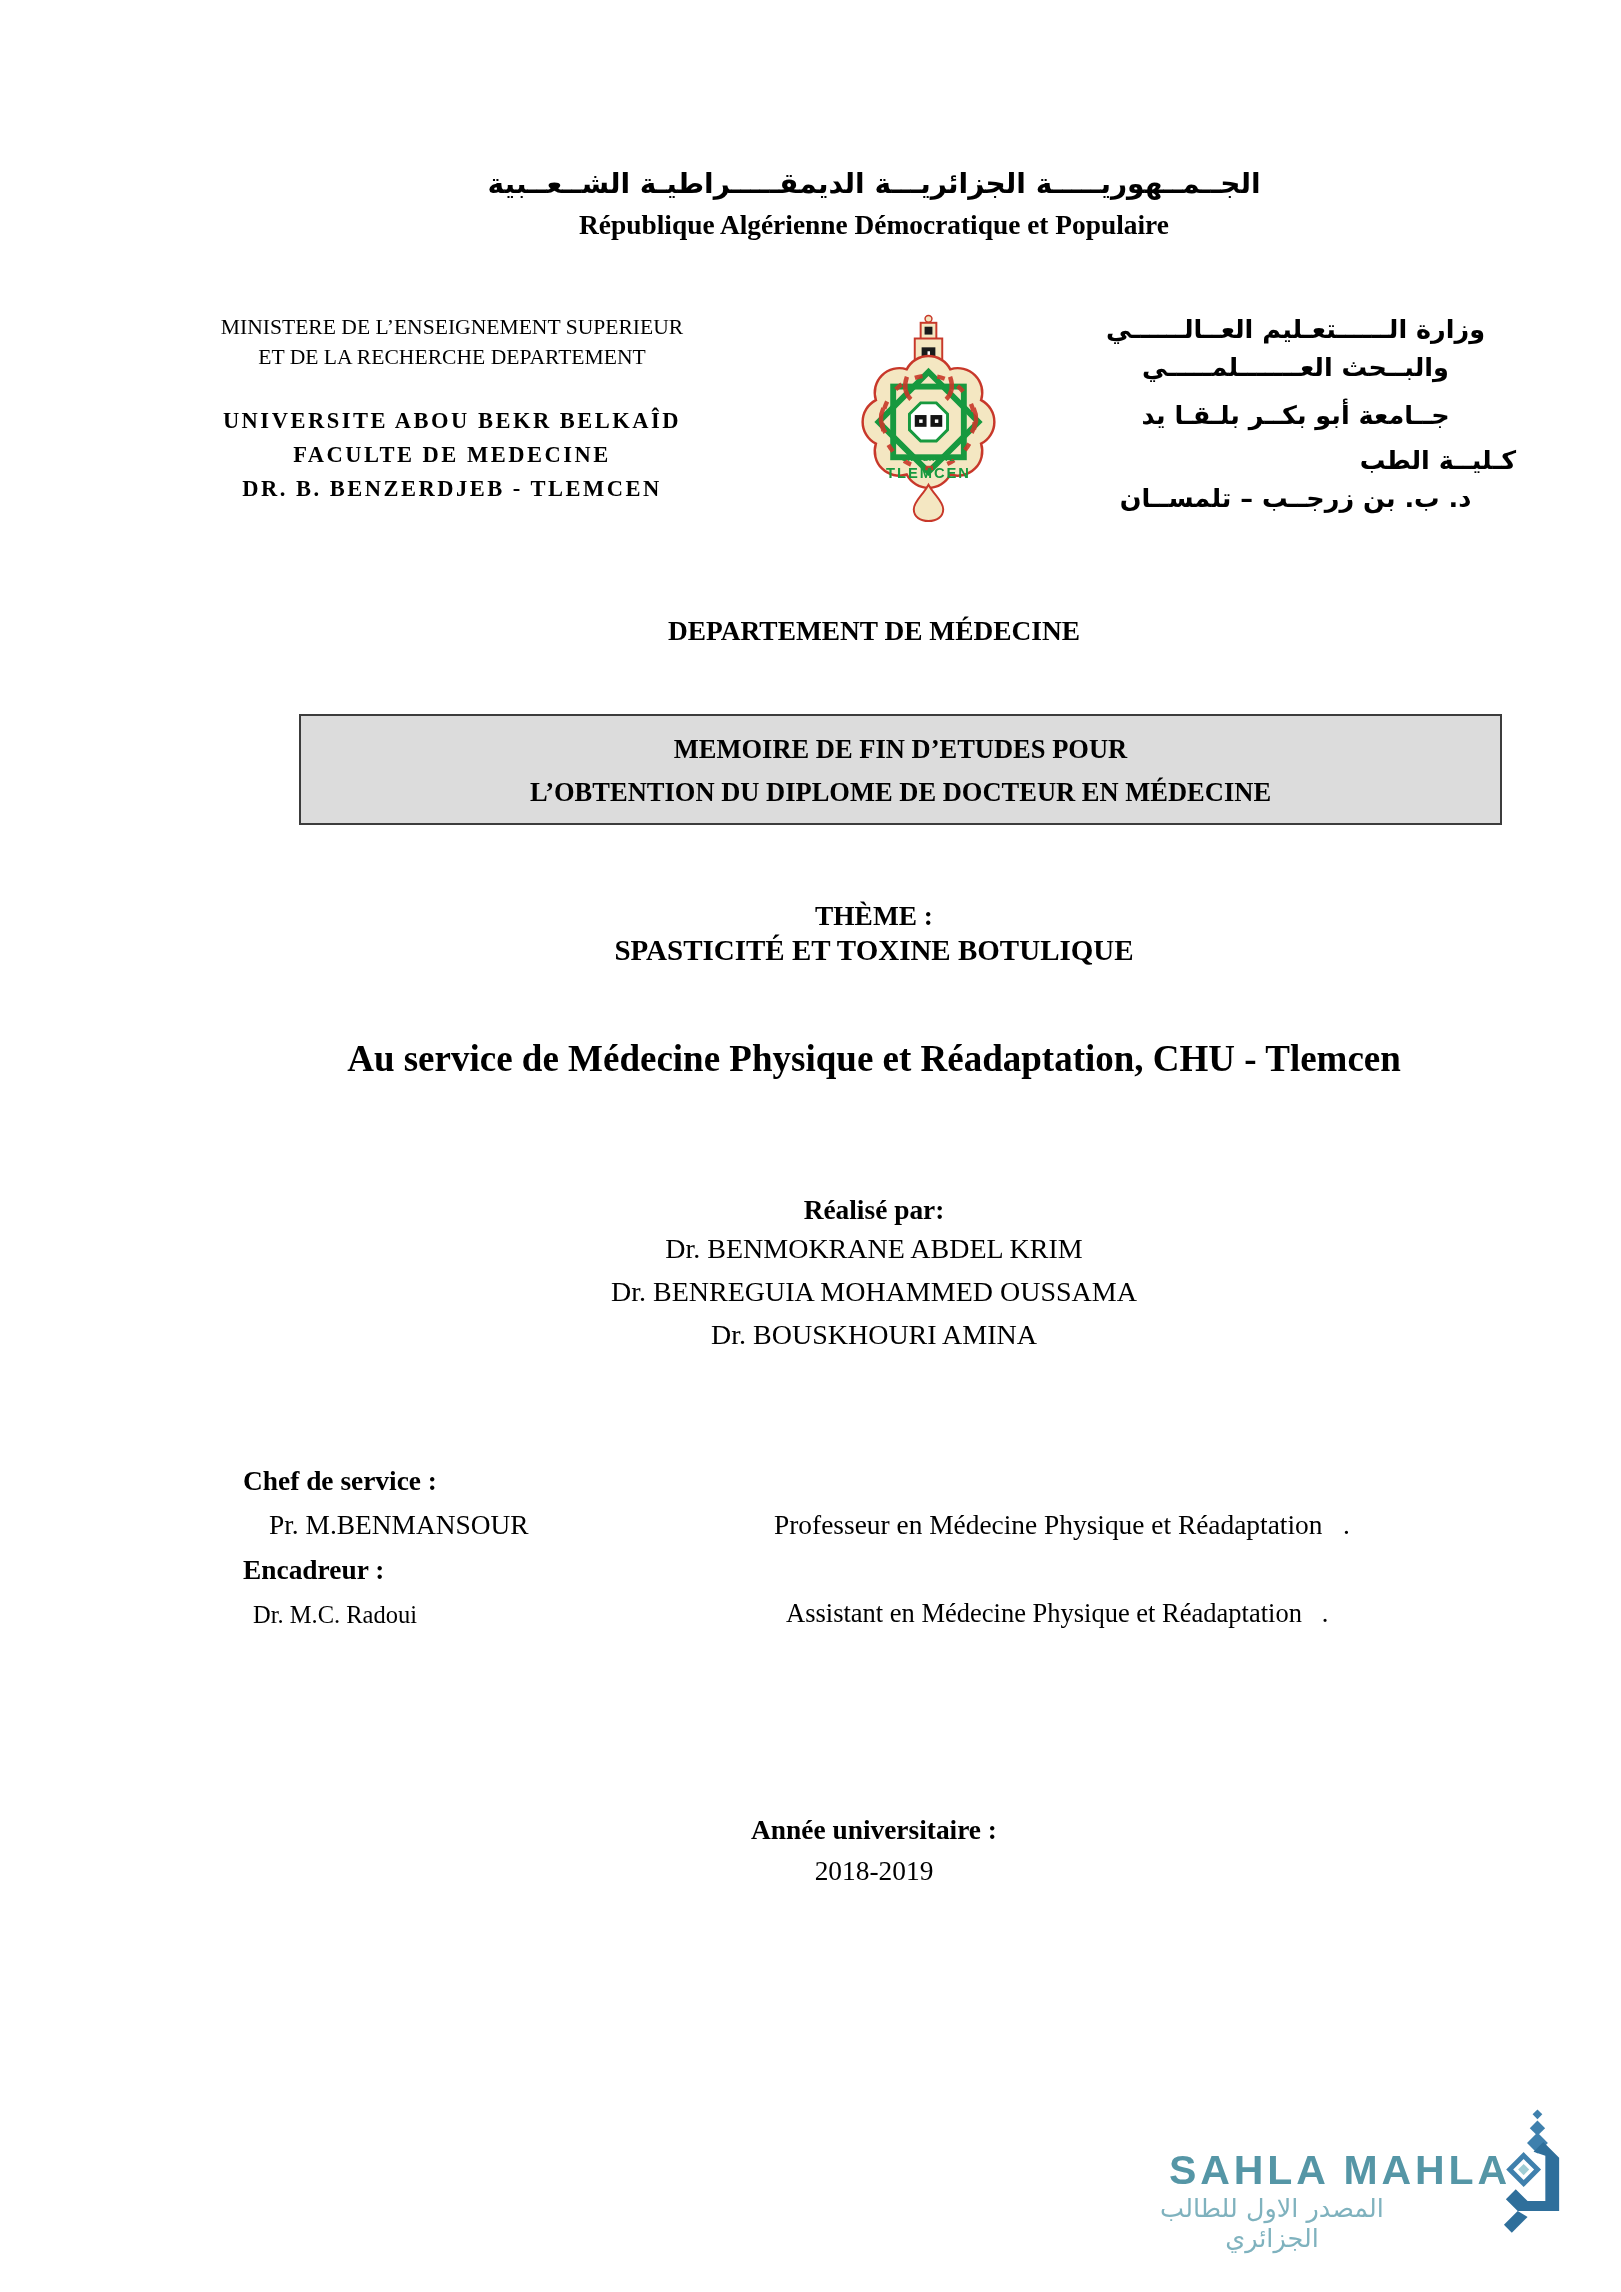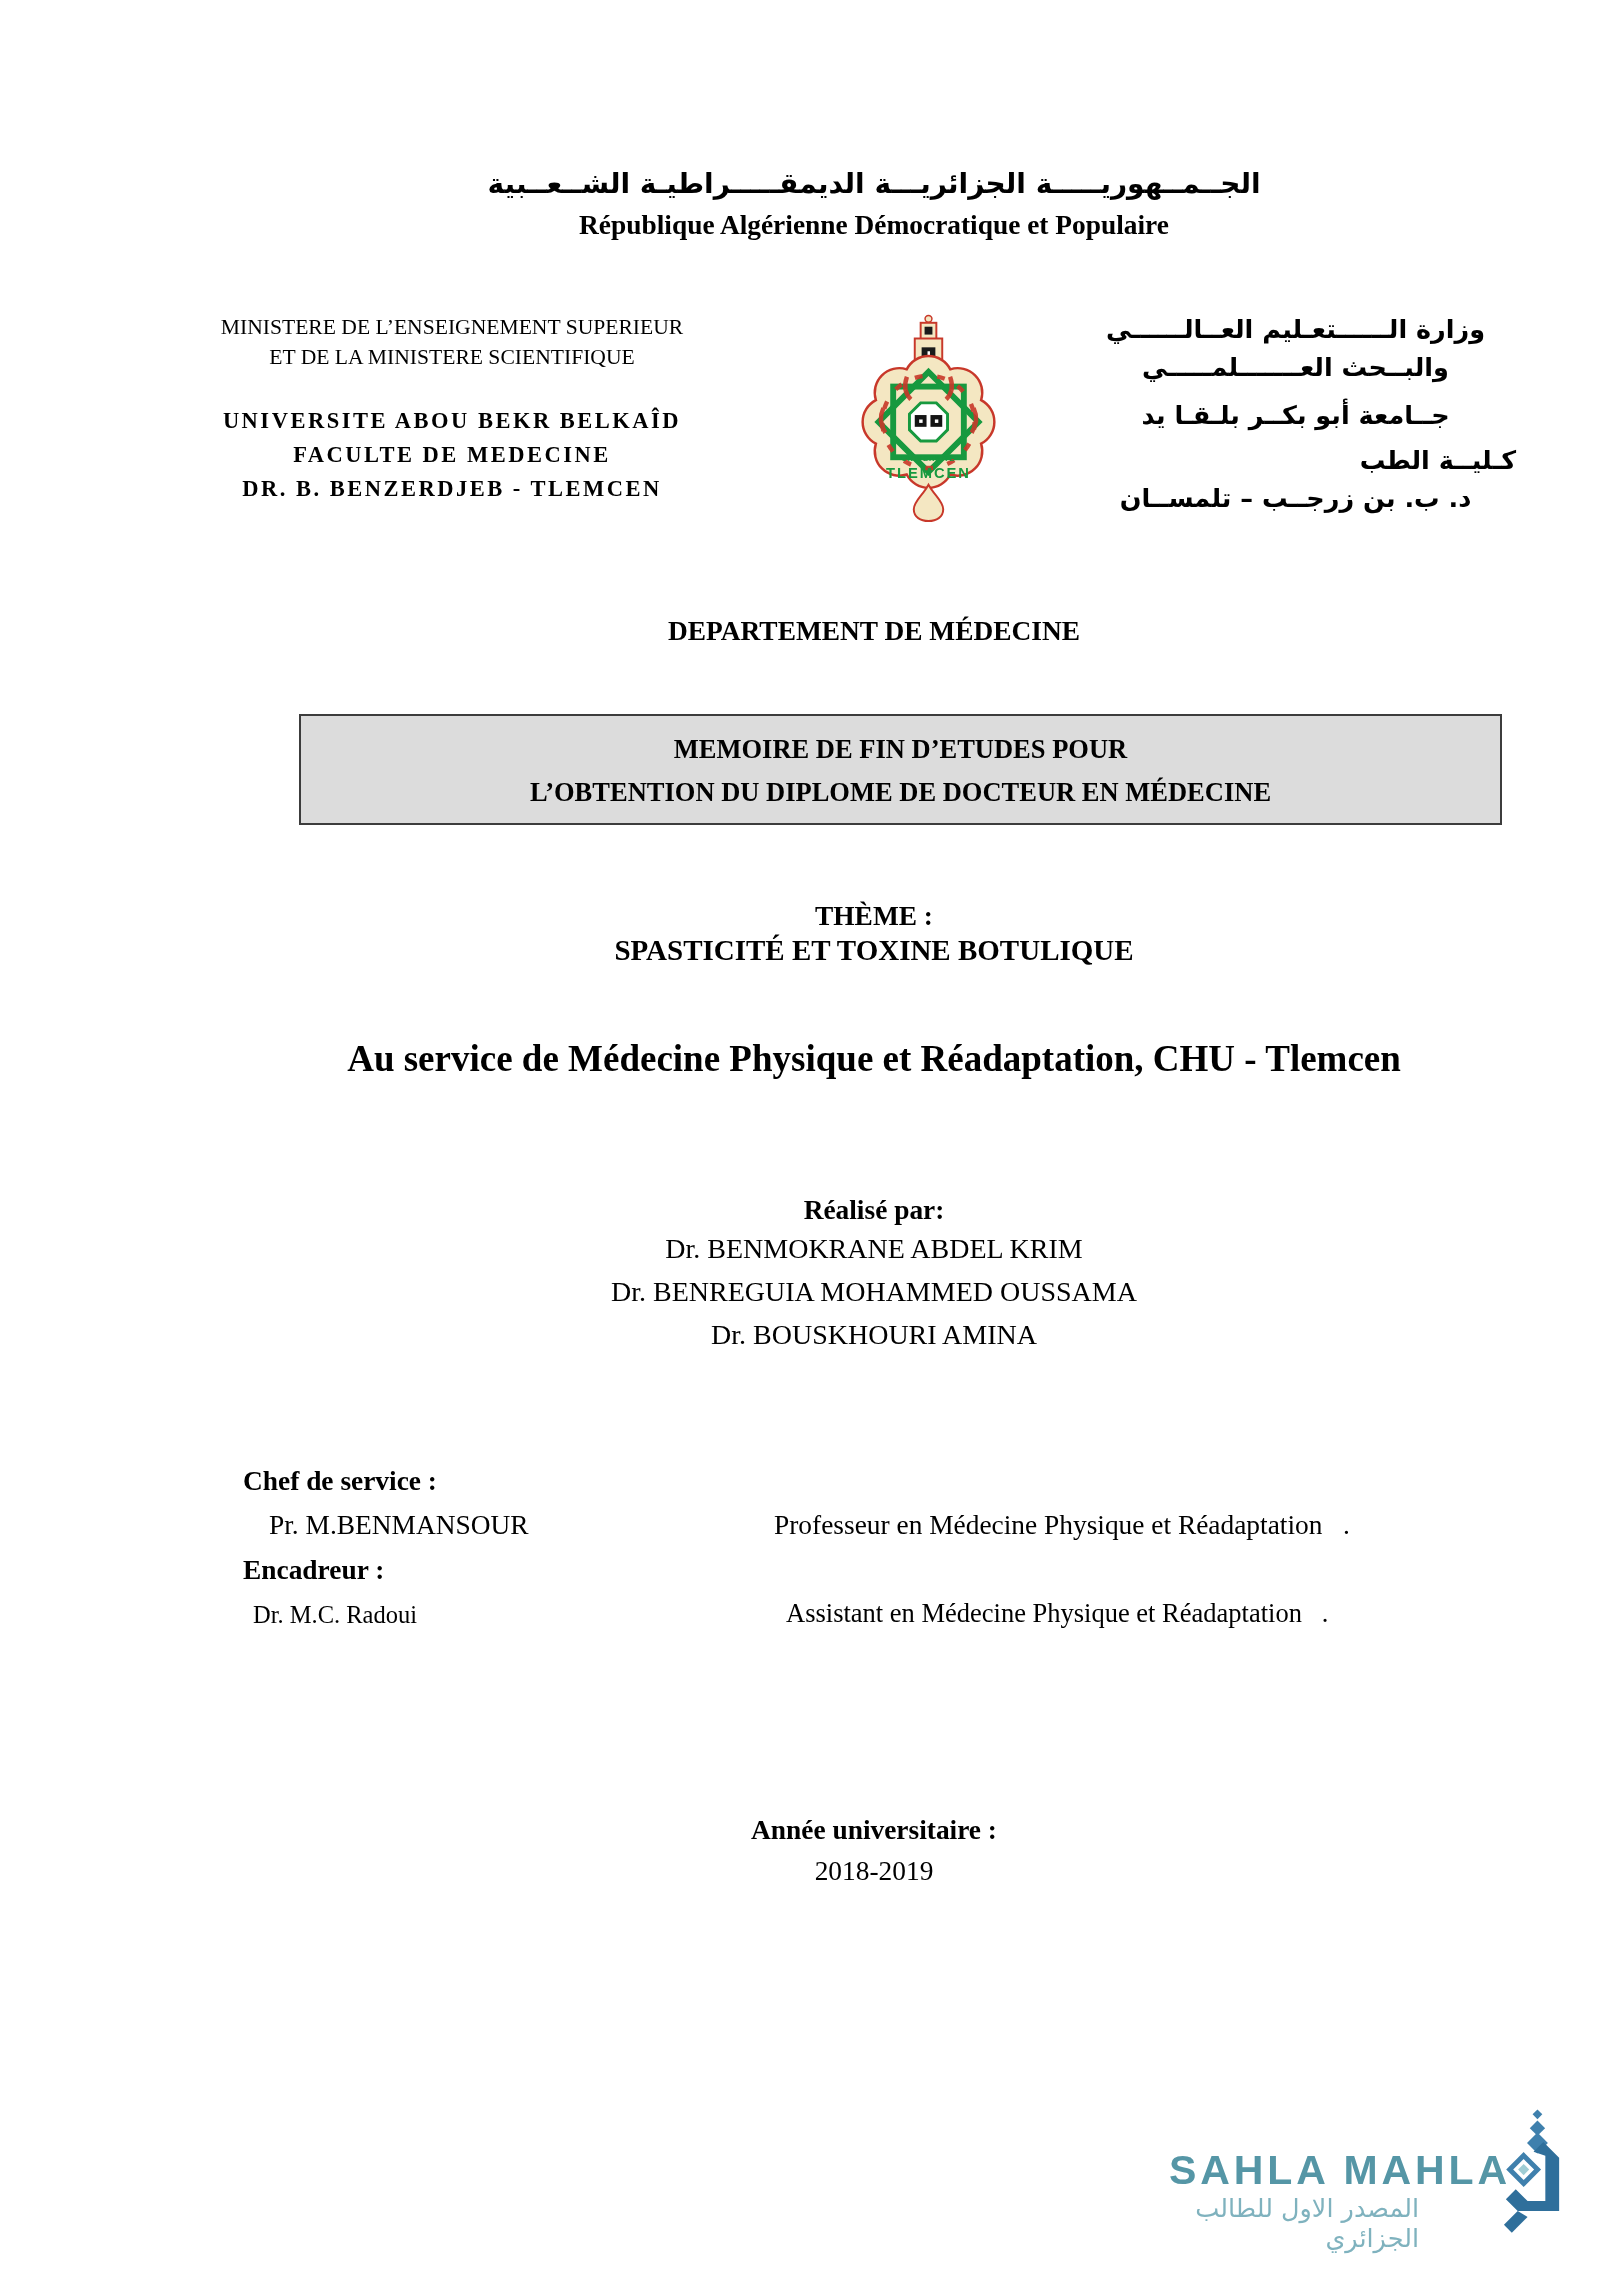--- a/index.html
+++ b/index.html
@@ -52,36 +52,36 @@
 
   .year-label{top:1815px;font-size:27.4px;font-weight:bold;}
   .year-value{top:1856px;font-size:27.4px;}
 
   
   .brand-name{
     left:1128px;top:2147px;font-family:Liberation Sans, sans-serif;
     font-size:41px;font-weight:bold;letter-spacing:3.9px;color:var(--brand-teal,#5596a6);
   }
   .brand-tagline{
-    left:1084px;top:2193px;width:294px;text-align:right;
+    left:1084px;top:2193px;width:294px;text-align:center;
     font-size:25.5px;color:var(--brand-teal-light,#7fb2be);
   }
   .brand-mark{left:1457px;top:2107px;width:71px;height:133px;}
 </style>
 </head>
 <body>
 
 <div class="page">
 
   <div class="center-band abs republic-ar arabic">الجــمــهوريـــــة الجزائريـــة الديمقـــــراطيـة الشــعــبية</div>
   <div class="center-band abs republic-fr">République Algérienne Démocratique et Populaire</div>
 
   <div class="abs ministry-block">
     <div>MINISTERE DE L’ENSEIGNEMENT SUPERIEUR</div>
-    <div>ET DE LA MINISTERE SCIENTIFIQUE</div>
+    <div>ET DE LA RECHERCHE DEPARTEMENT</div>
   </div>
   <div class="abs university-block">
     <div>UNIVERSITE ABOU BEKR BELKAÎD</div>
     <div>FACULTE DE MEDECINE</div>
     <div>DR. B. BENZERDJEB - TLEMCEN</div>
   </div>
 
   <svg class="abs seal" viewBox="0 0 170 215" xmlns="http://www.w3.org/2000/svg">
 
     <g>

